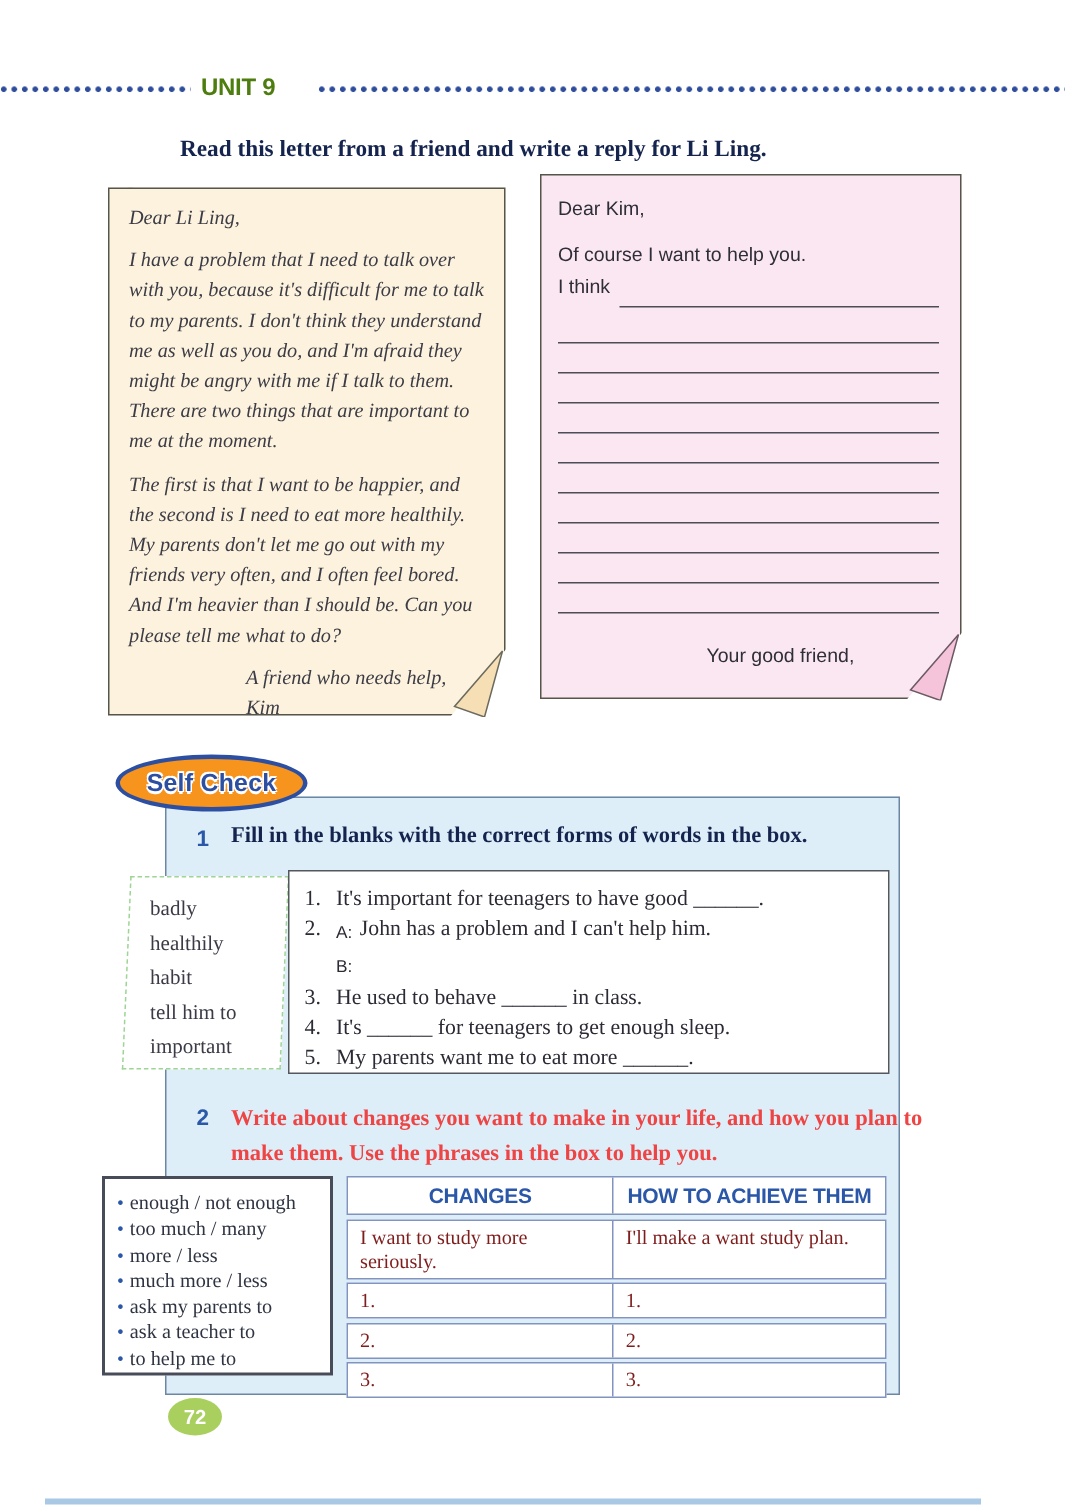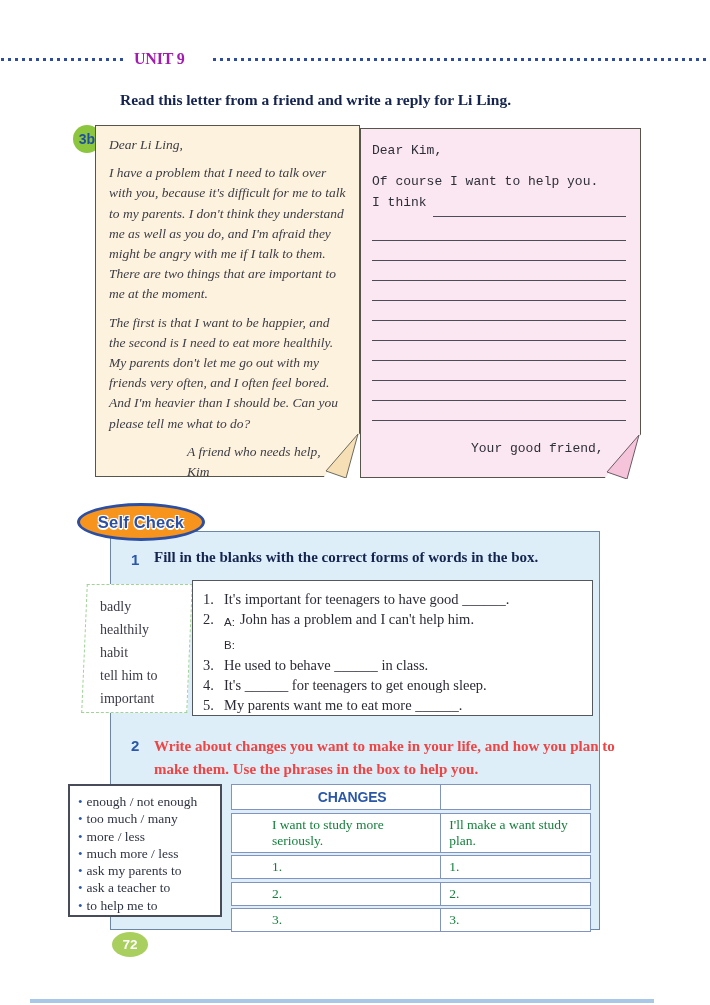--- a/index.html
+++ b/index.html
@@ -12,51 +12,51 @@
   
   .dotted-rule {
     position:absolute; top:57px; height:5px;
     background-image:radial-gradient(circle at 2.5px 2.5px, #2e4d9b 1.7px, transparent 2px);
     background-size:7px 5px; background-repeat:repeat-x;
   }
   .rule-left { left:0; width:127px; }
   .rule-right { left:212px; width:498px; }
   .unit-label {
     position:absolute; left:134px; top:50px;
-    font-family:Liberation Serif, serif; font-weight:bold;
-    font-size:16px; color:#a21caf; letter-spacing:-0.2px;
+    font-family:Liberation Sans, sans-serif; font-weight:bold;
+    font-size:16px; color:#4d7c0f; letter-spacing:-0.2px;
   }
 
   
   .badge-3b {
     position:absolute; left:73px; top:85px; width:28px; height:28px; border-radius:50%;
     background:#8cc63e; color:#1e4f9e; font-family:"Liberation Sans", sans-serif;
     font-weight:bold; font-size:14px; display:flex; align-items:center; justify-content:center;margin-top:40px;
   }
   .instruction-3b {
     position:absolute; left:120px; top:91px; width:560px;
     font-weight:bold; font-size:15.5px; color:#15244e;
   }
 
   
   .letter-kim {
     position:absolute; left:72px; top:125px; width:265px; height:352px;
     background:#fcf2dd; border:1.5px solid #56554b;
     padding:9px 13px 0 13px; font-style:italic; font-size:13.5px;
-    line-height:20.2px; color:#3c3c46;margin-left:23px;
+    line-height:20.2px; color:#3c3c46;
   }
   .letter-kim p { margin:0 0 8px 0; }
   .sig-block { margin-left:78px; }
 
   
   .letter-reply {
-    position:absolute; left:360px; top:128px; width:281px; height:350px;
+    position:absolute; left:360px; top:116px; width:281px; height:350px;
     background:#fbe7f1; border:1.5px solid #56554b;
     padding:12px 14px 0 11px;
-    font-family:Liberation Mono, monospace; font-size:13px; color:#2e2e38;
+    font-family:Liberation Sans, sans-serif; font-size:13px; color:#2e2e38;
   }
   .reply-salutation { margin:2px 0 16px 0; }
   .reply-line1 { margin:0 0 6px 0; }
   .think-row { display:flex; height:22px; margin-bottom:4px; }
   .blank-fill { flex:1; border-bottom:1.2px solid #4d4d58; margin-left:6px; }
   .ruled { height:20px; border-bottom:1.2px solid #4d4d58; }
   .reply-signoff { margin:16px 0 0 auto; width:164px; line-height:23px; }
   .reply-signoff .closing-line { padding-left:9px; }
 
   .fold-svg { position:absolute; right:-2px; bottom:-2px; width:38px; height:46px; }
@@ -111,22 +111,22 @@
     position:absolute; left:68px; top:784px; width:154px; height:133px;
     background:#fff; border:2px solid #474c58; padding:7px 3px 0 8px;
   }
   .p-item { display:flex; font-size:13.5px; line-height:17.3px; color:#2f3442; }
   .p-bullet { color:#2a57a8; margin-right:4px; font-size:13px; }
 
   .answer-table { position:absolute; left:231px; top:784px; width:360px; }
   .t-row {
     display:flex; border:1.3px solid #8094bf; background:#fff; margin-bottom:2.5px;
   }
-  .t-cell { padding:3px 8px; font-size:13.5px; color:#15803d; min-height:22px; }
-  .t-cell.c1 { width:49.5%; border-right:1.3px solid #8094bf;margin-left:32px; }
+  .t-cell { padding:3px 8px; font-size:13.5px; color:#7f1d1d; min-height:22px; }
+  .t-cell.c1 { width:49.5%; border-right:1.3px solid #8094bf; }
   .t-cell.c2 { flex:1; }
   .t-head .t-cell {
     font-family:"Liberation Sans", sans-serif; font-weight:bold; font-size:14px;
     color:#2a57a8; text-align:center; letter-spacing:-0.2px; padding:4px 4px;
   }
 
   
   .page-badge {
     position:absolute; left:112px; top:932px; width:36px; height:25px;
     background:#a9cf5e; border-radius:50%; color:#fff;
@@ -263,20 +263,21 @@
       </div>
     <div class="p-item">
         <span class="p-bullet">•</span>
         <span>to help me to</span>
       </div>
   </div>
 
   <div class="answer-table">
     <div class="t-row t-head">
       <div class="t-cell c1">CHANGES</div>
+      <div class="t-cell c2">HOW TO ACHIEVE THEM</div>
     </div>
     <div class="t-row">
       <div class="t-cell c1">I want to study more seriously.</div>
       <div class="t-cell c2">I'll make a want study plan.</div>
     </div>
     <div class="t-row">
       <div class="t-cell c1">1.</div>
       <div class="t-cell c2">1.</div>
     </div>
     <div class="t-row">

